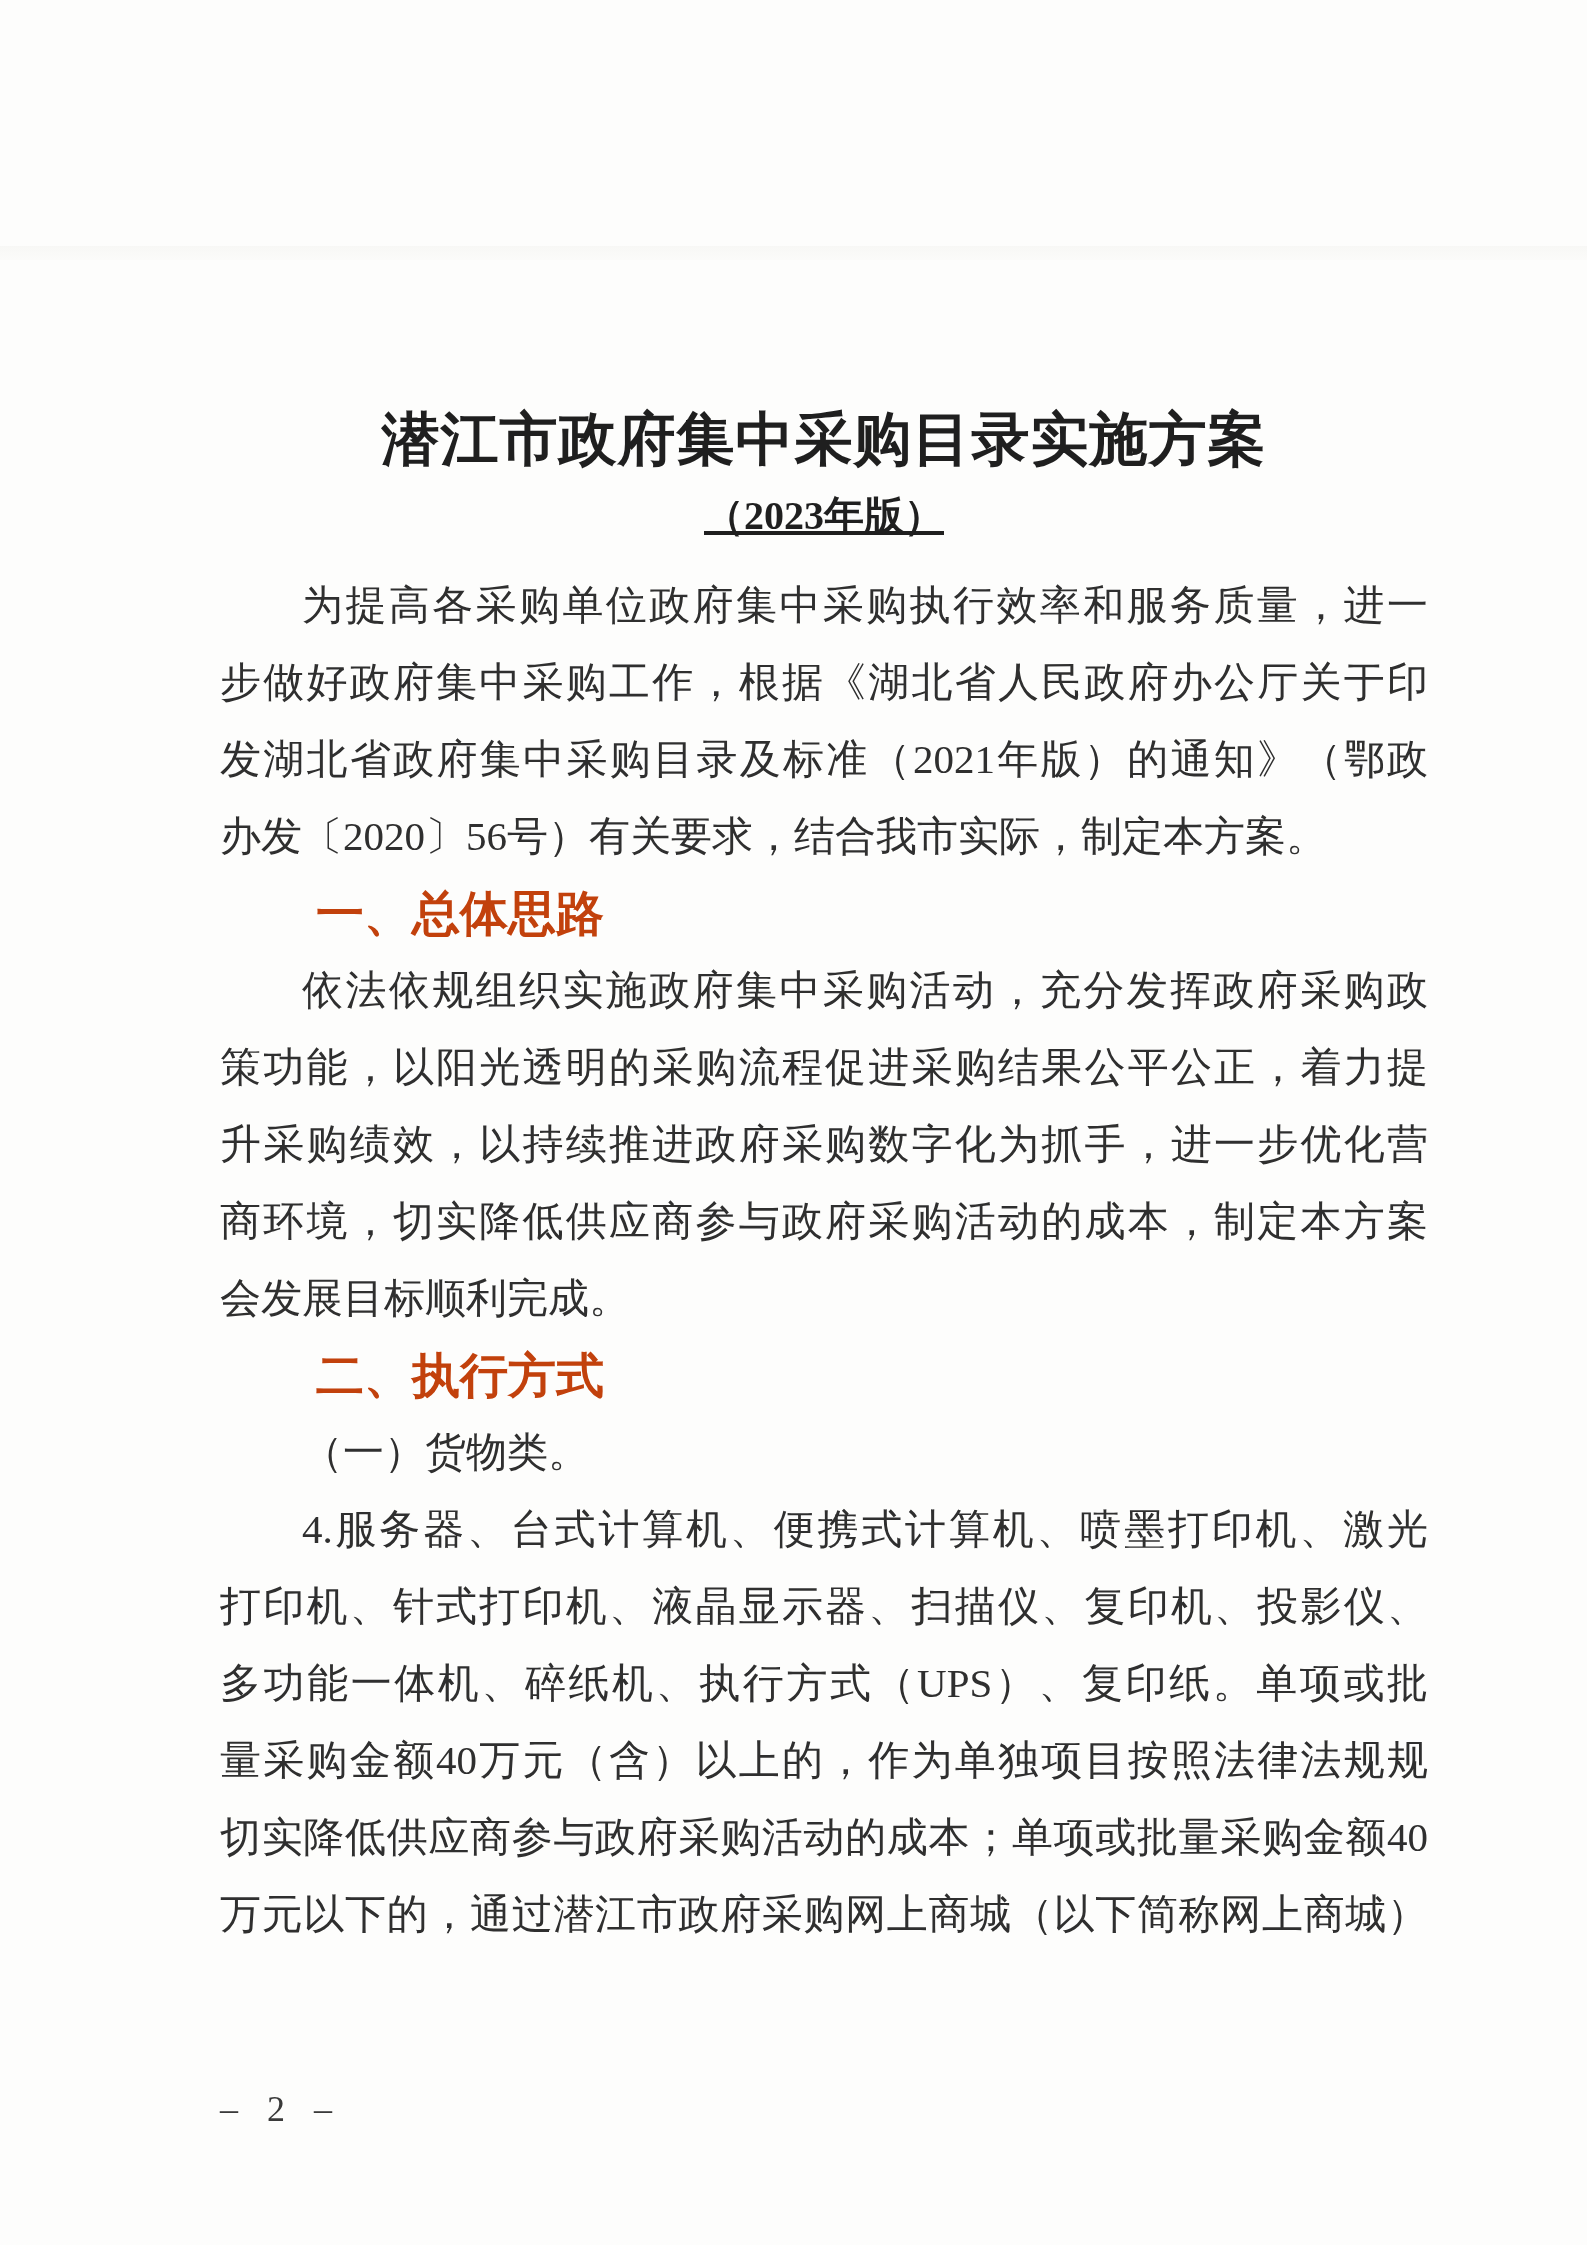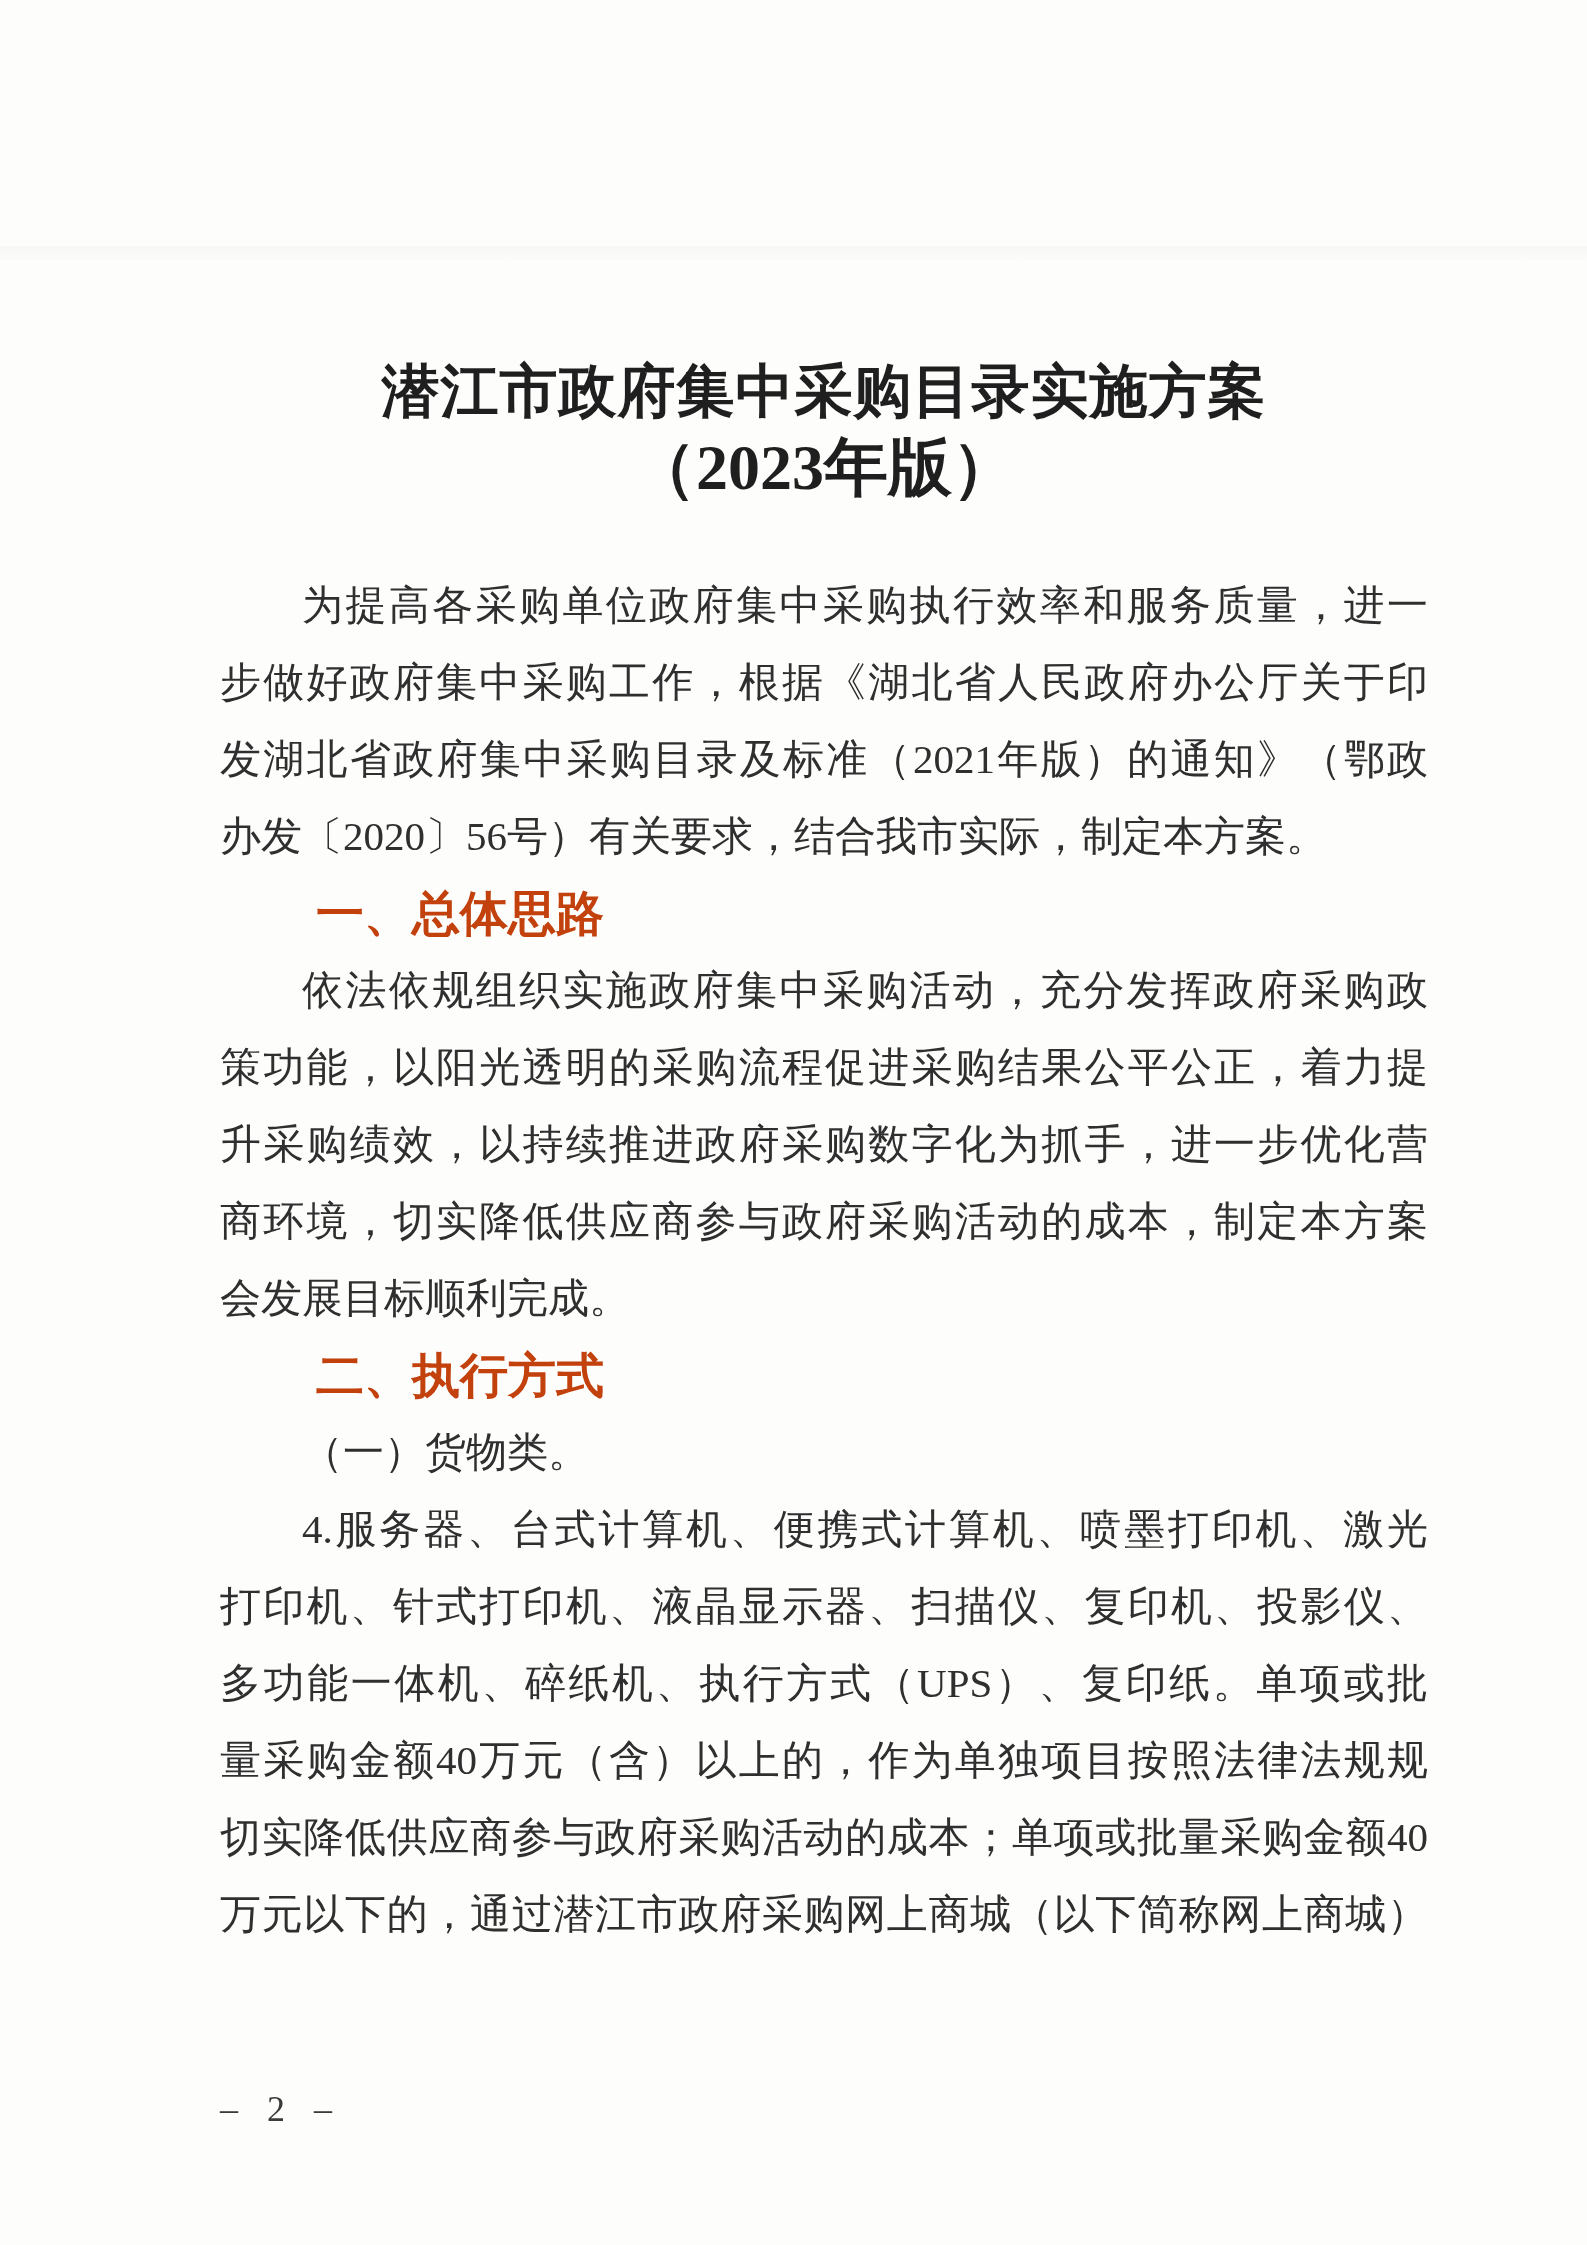--- a/index.html
+++ b/index.html
@@ -27,24 +27,25 @@
     left: 220px; width: 1208px; top: 336px;
     text-align: center;
     color: #1f1f1f;
     font-weight: 700;
     font-family: "Liberation Serif", serif;
   }
   .doc-title .title-line-1 {
     display: block;
     font-size: 58px; line-height: 70px;
     letter-spacing: 1px;
+    margin-top: 48px;
   }
   .doc-title .title-line-2 {
     display: block;
-    font-size: 64px; line-height: 82px;
+    font-size: 40px; line-height: 82px; text-decoration: underline;
   }
   .doc-body {
     position: absolute;
     left: 220px; top: 567px; width: 1208px;
     font-size: 41px;
     color: #2f2f2f;
   }
   .line {
     height: 77px; line-height: 77px;
     text-align: justify;

